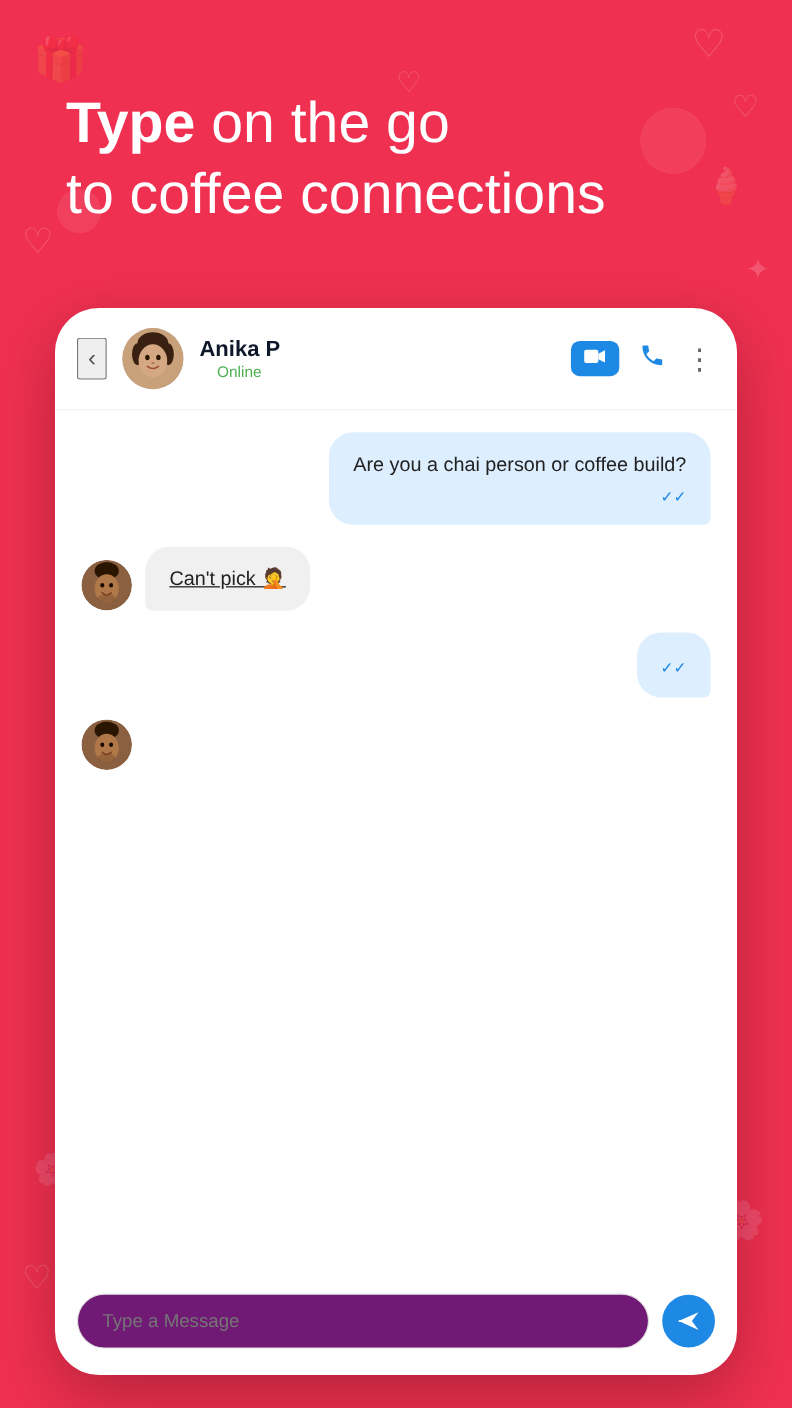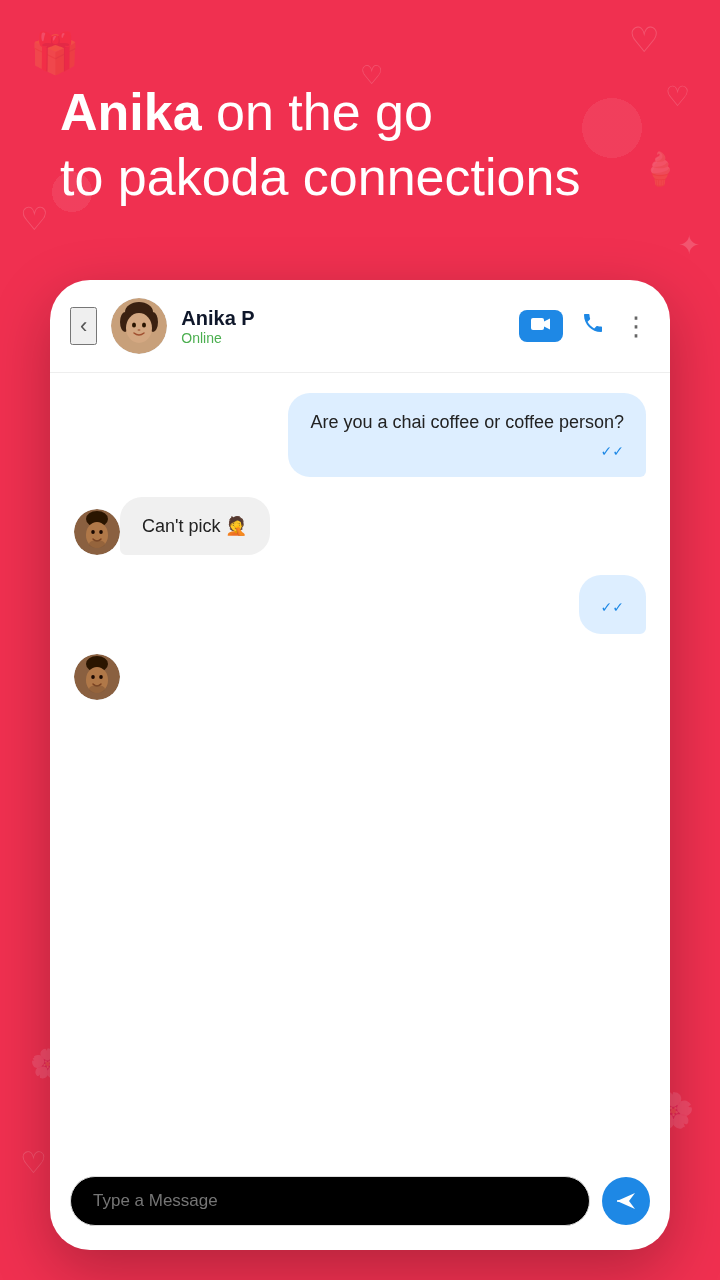--- a/index.html
+++ b/index.html
@@ -106,20 +106,21 @@
 
     .contact-name {
       font-size: 20px;
       font-weight: 700;
       color: #0f172a;
     }
 
     .contact-status {
       font-size: 14px;
       color: #4CAF50;
+      margin-left: 16px;
     }
 
     .header-actions {
       display: flex;
       gap: 18px;
       align-items: center;
     }
 
     .video-btn {
       background: #1E88E5;
@@ -185,20 +186,22 @@
 
     .tick-icon {
       color: #1E88E5;
       font-size: 14px;
     }
 
     
     .msg-received {
       display: flex;
       align-items: flex-end;
+      gap: 12px;
+      text-decoration: underline;
     }
 
     .bubble-received {
       background: #f0f0f0;
       border-radius: 22px 22px 22px 6px;
       padding: 16px 22px;
       max-width: 65%;
       font-size: 18px;
       color: #222;
       line-height: 1.45;
@@ -214,21 +217,21 @@
     }
 
     .message-input {
       flex: 1;
       border: 1.5px solid #ddd;
       border-radius: 30px;
       padding: 14px 22px;
       font-size: 17px;
       color: #999;
       outline: none;
-      background: #000000;
+      background: #701a75;
     }
 
     .send-btn {
       width: 48px;
       height: 48px;
       background: #1E88E5;
       border: none;
       border-radius: 50%;
       display: flex;
       align-items: center;
@@ -263,22 +266,22 @@
   <span class="doodle" style="top:60px;left:50%;font-size:26px;">♡</span>
   <span class="doodle" style="top:200px;left:20px;font-size:32px;">♡</span>
   <span class="doodle" style="bottom:100px;left:20px;font-size:30px;">♡</span>
   <span class="doodle" style="bottom:150px;right:25px;font-size:34px;">🌸</span>
   <span class="doodle" style="top:230px;right:20px;font-size:26px;">✦</span>
   <span class="doodle" style="bottom:200px;left:30px;font-size:28px;">🌸</span>
 </div>
 
 <div class="header-text">
   <h1>
-    <span class="bold">Anika</span><span> on the go</span><br>
-    <span>to pakoda connections</span>
+    <span class="bold">Type</span><span> on the go</span><br>
+    <span>to coffee connections</span>
   </h1>
 </div>
 
 <div class="phone-card">
 
   <div class="chat-header">
     <button class="back-btn">‹</button>
 
     <div class="avatar">
       <svg class="face-female" viewBox="0 0 56 56" xmlns="http://www.w3.org/2000/svg">
@@ -319,21 +322,21 @@
         </svg>
       </span>
       <span class="more-icon">⋮</span>
     </div>
   </div>
 
   <div class="messages-area">
 
     <div class="msg-sent">
       <div class="bubble-sent">
-        <span>Are you a chai coffee or coffee person?</span>
+        <span>Are you a chai person or coffee build?</span>
         <div class="tick">
           <span class="tick-icon">✓✓</span>
         </div>
       </div>
     </div>
 
     <div class="msg-received">
       <div class="avatar" style="width:46px;height:46px;flex-shrink:0;">
         <svg class="face-male" viewBox="0 0 46 46" xmlns="http://www.w3.org/2000/svg">
           <circle cx="23" cy="23" r="23" fill="#8a6040"></circle>

